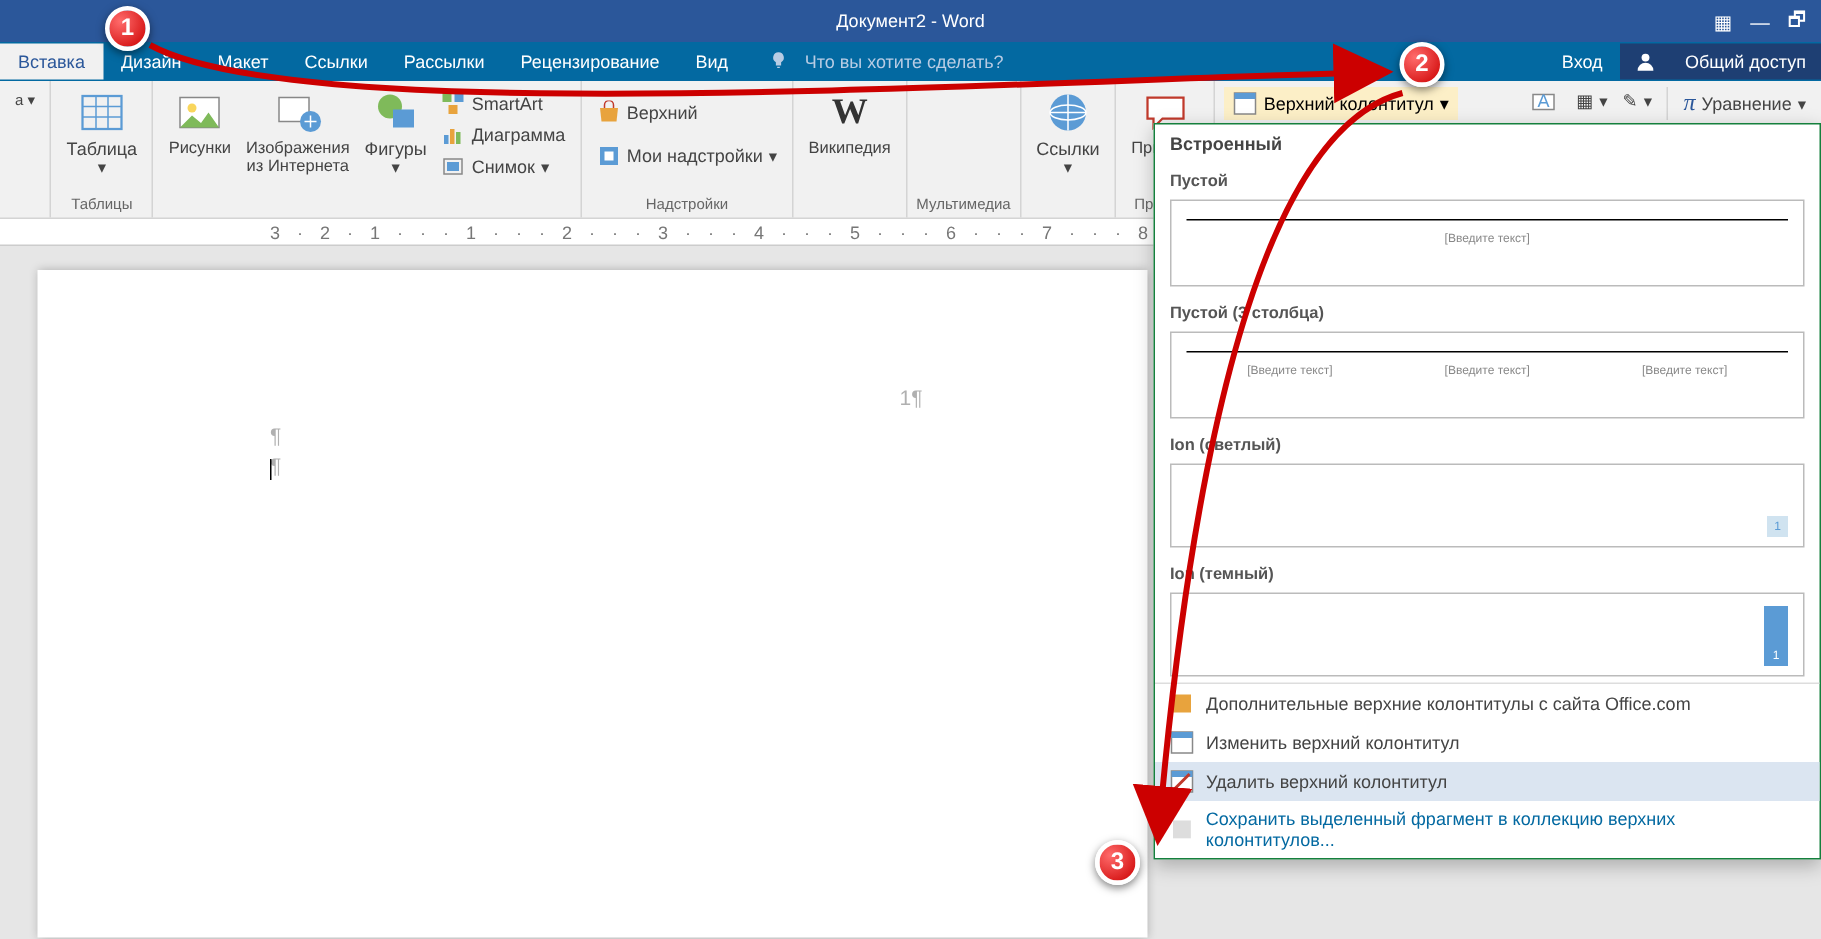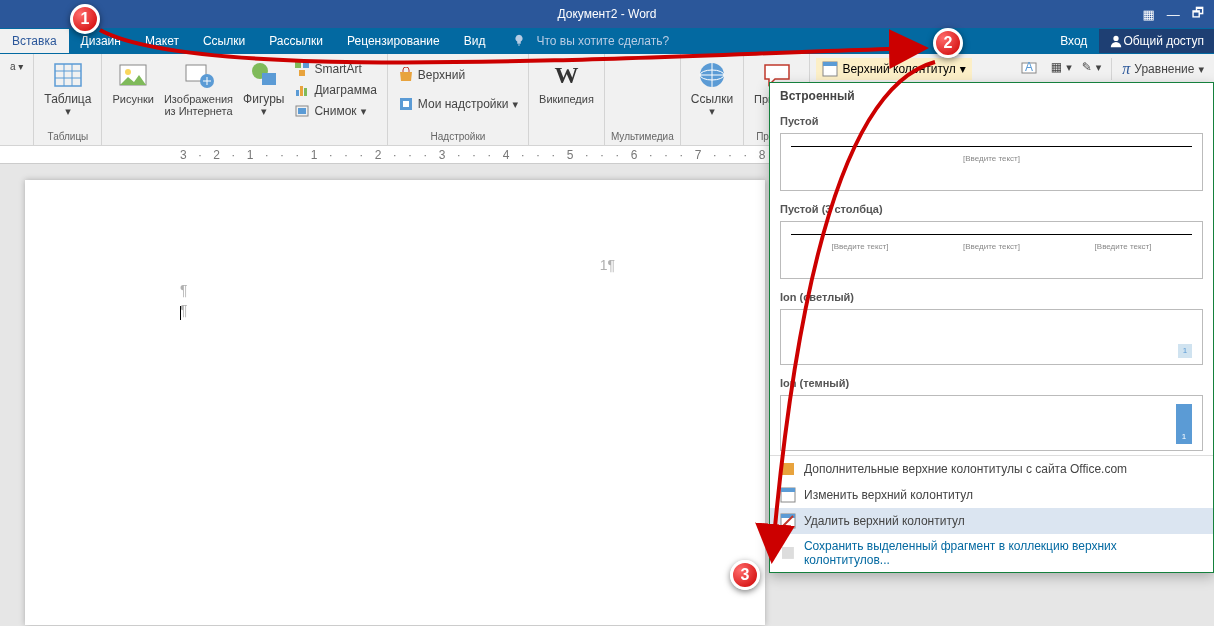--- a/index.html
+++ b/index.html
@@ -6,21 +6,21 @@
 body{background:#e6e6e6;width:1214px;height:626px;overflow:hidden;position:relative}
 .titlebar{height:28px;background:#2b579a;color:#fff;display:flex;align-items:center;position:relative}
 .titlebar-title{position:absolute;left:50%;transform:translateX(-50%);font-size:12px}
 .titlebar-right{margin-left:auto;display:flex;gap:12px;padding-right:10px;align-items:center}
 .titlebar-right span{font-size:13px;cursor:pointer}
 .tabs{height:26px;background:#0369a1;display:flex;align-items:center}
 .tab{padding:5px 12px;color:#fff;cursor:pointer;font-size:12px}
 .tab.active{background:#f1f1f1;color:#2b579a}
 .tab-right{margin-left:auto;display:flex;align-items:center;color:#fff}
 .tab-right .login{padding:5px 12px}
-.tab-right .share{padding:5px 10px;background:#1e3f73;display:flex;align-items:center;gap:0}
+.tab-right .share{padding:5px 10px;background:#1e3f73;display:flex;align-items:center;gap:19px}
 .tellme{display:flex;align-items:center;gap:10px;color:#b8cce4;margin-left:15px;cursor:text}
 .tellme svg{width:14px;height:14px}
 .ribbon{height:92px;background:#f1f1f1;border-bottom:1px solid #d4d4d4;display:flex;position:relative}
 .group{border-right:1px solid #d4d4d4;padding:3px 6px 0;display:flex;flex-direction:column;align-items:center;position:relative}
 .group-label{font-size:10px;color:#666;text-align:center;padding:2px 0;position:absolute;bottom:1px;left:0;right:0}
 .group-body{display:flex;gap:2px;flex:1}
 .big-btn{display:flex;flex-direction:column;align-items:center;justify-content:flex-start;padding:2px 4px;cursor:pointer;min-width:44px}
 .big-btn .ic{width:32px;height:32px;margin-bottom:2px;display:flex;align-items:center;justify-content:center}
 .big-btn .lbl{font-size:11px;text-align:center;line-height:12px;color:#444}
 .small-btn{display:flex;align-items:center;gap:4px;padding:2px 4px;cursor:pointer;font-size:11px;color:#444}

